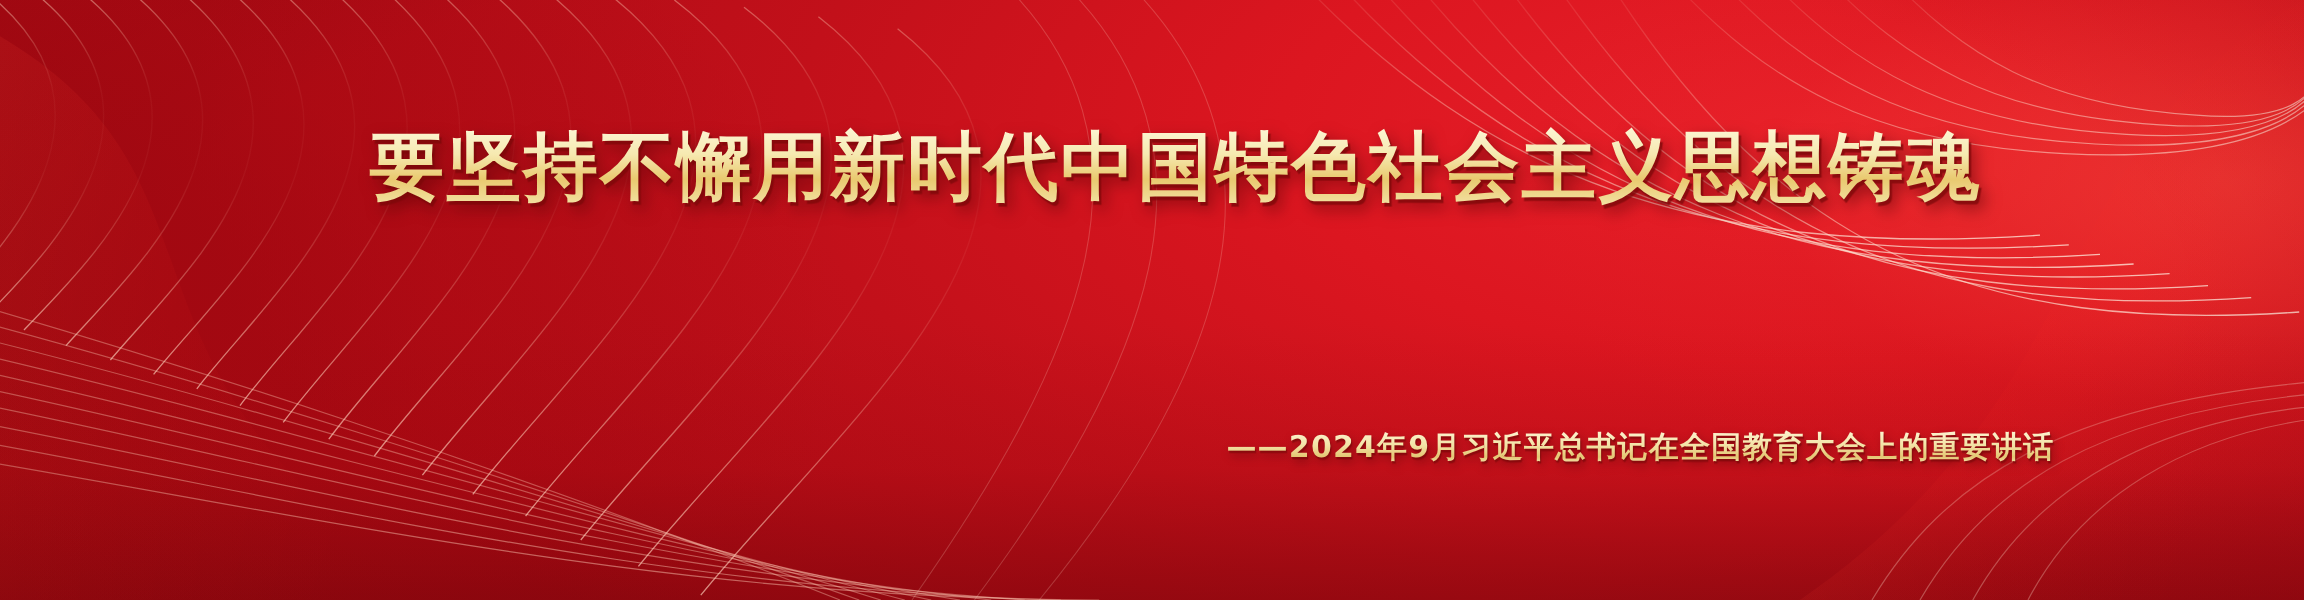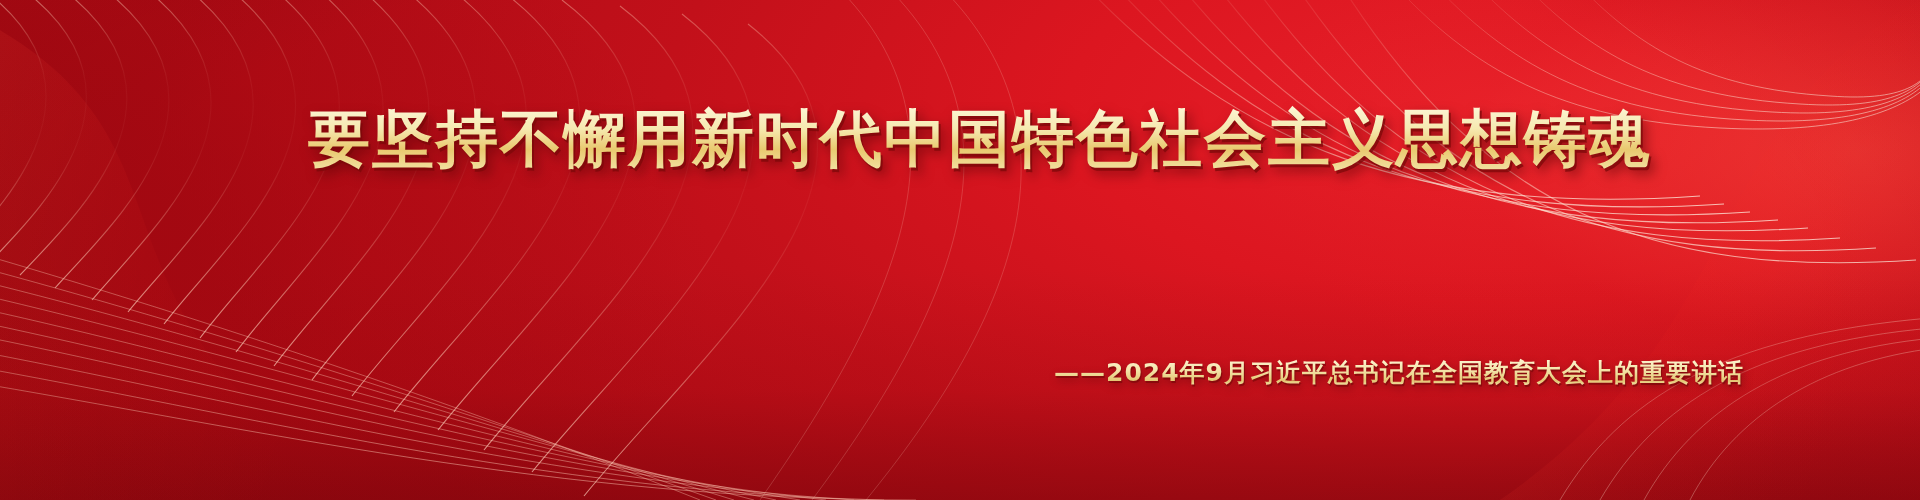--- a/index.html
+++ b/index.html
@@ -88,21 +88,21 @@
     display: block;
     padding-left: 160px;
   }
   .quote .line-2 {
     display: block;
     padding-left: 0px;
   }
 
   .attribution {
     position: absolute;
-    left: 136px;
+    left: 104px;
     top: 356px;
     width: 1580px;
     text-align: right;
     font-family: "DejaVu Sans", "Liberation Sans", sans-serif;
     font-weight: bold;
     font-size: 25px;
     letter-spacing: 1px;
     color: #f6e7ae;
     background: linear-gradient(to bottom, #fff8dc 0%, #f3e3a6 45%, #e4c673 75%, #fbf2cd 100%);
     -webkit-background-clip: text;

